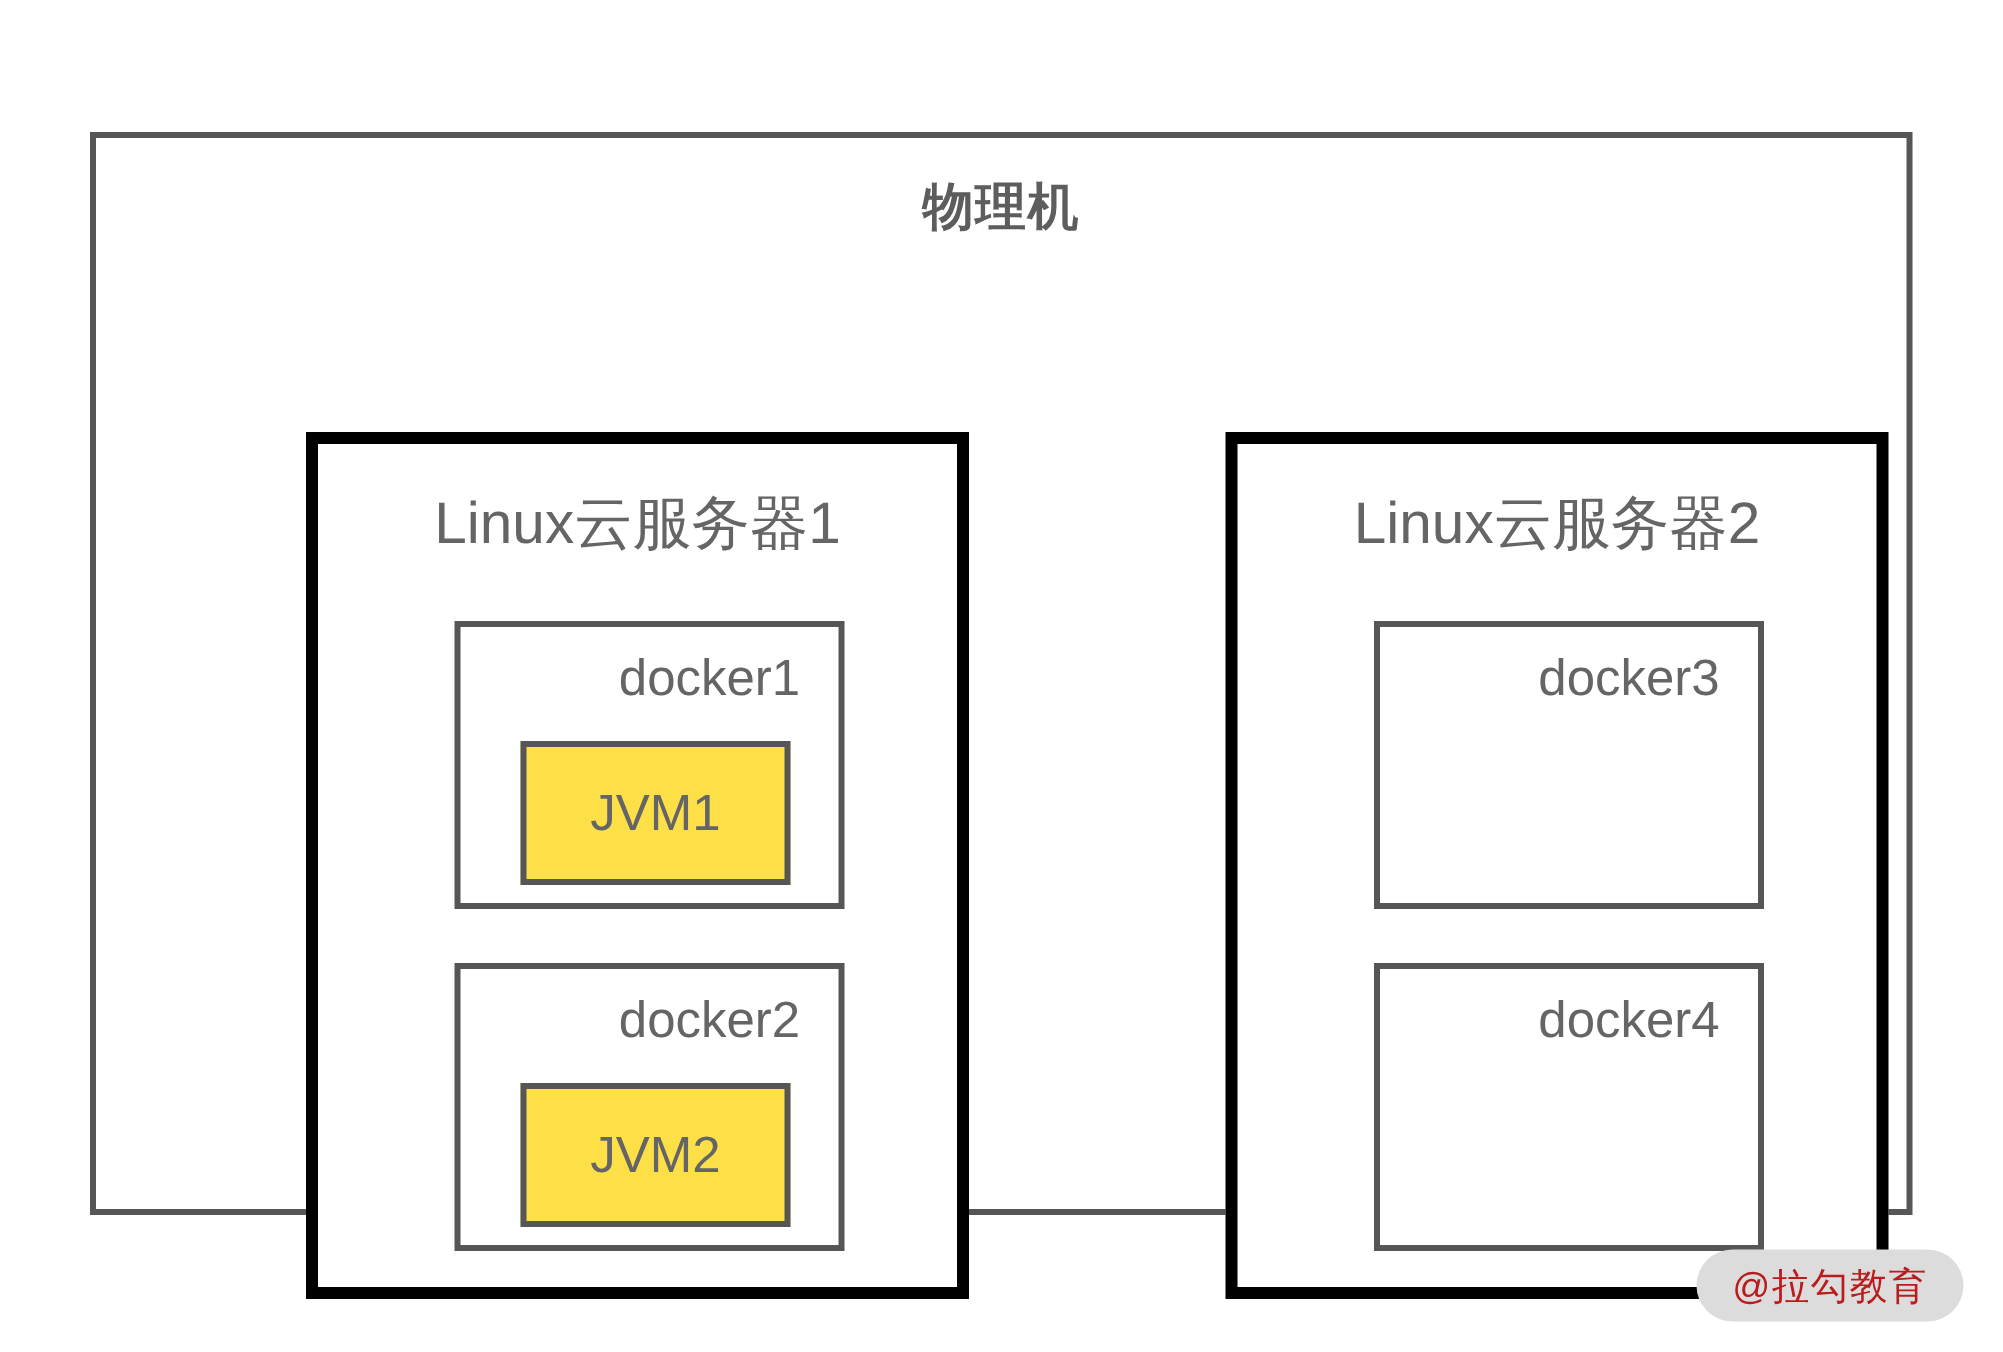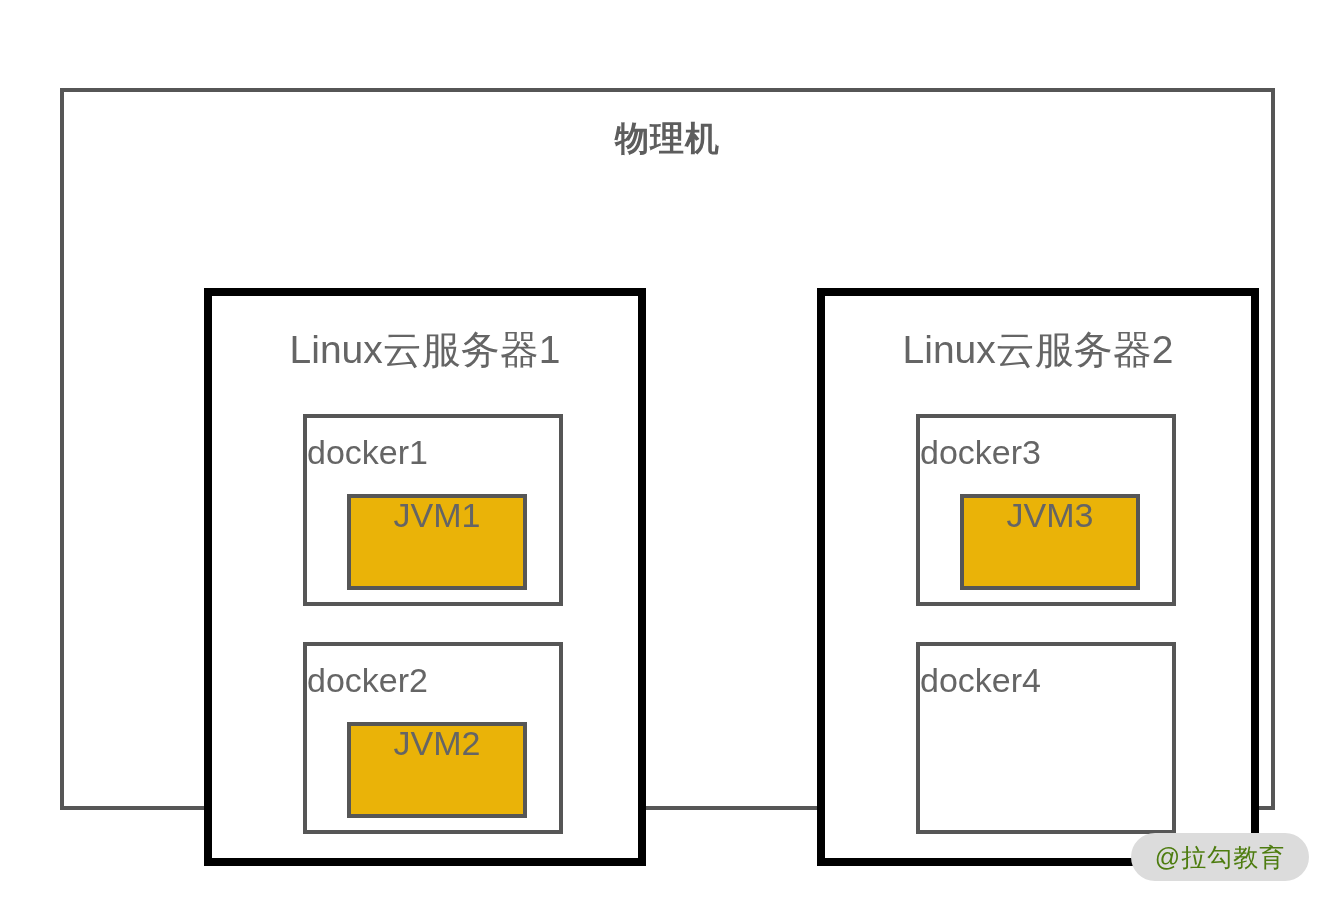--- a/index.html
+++ b/index.html
@@ -87,38 +87,40 @@
     height: 192px;
   }
   .docker-box.slot-top    { top: 118px; }
   .docker-box.slot-bottom { top: 346px; }
 
   .docker-title {
     position: absolute;
     left: 0;
     top: 16px;
     width: 100%;
+    text-align: center;
     font-size: 34px;
     color: #656565;
     line-height: 1.1;
     white-space: nowrap;
+    padding-left: 40px;
   }
 
   
   .jvm-box {
     position: absolute;
     box-sizing: border-box;
     border: 4px solid #565656;
-    background: #eab308;
+    background: #fde047;
     left: 40px;
     top: 76px;
     width: 180px;
     height: 96px;
     display: flex;
-    align-items: flex-start;
+    align-items: center;
     justify-content: center;
   }
 
   .jvm-label {
     font-size: 34px;
     color: #656565;
     line-height: 1;
     white-space: nowrap;
   }
 
@@ -127,21 +129,21 @@
     position: absolute;
     left: 1131px;
     top: 833px;
     width: 178px;
     height: 48px;
     border-radius: 24px;
     background: #dcdcdc;
     display: flex;
     align-items: center;
     justify-content: center;
-    color: #4d7c0f;
+    color: #b91c1c;
     font-size: 25px;
     letter-spacing: 1px;
     user-select: none;
   }
 </style>
 </head>
 <body>
 
 <div class="canvas">
 
@@ -165,23 +167,20 @@
           <span class="jvm-label">JVM2</span>
         </div>
       </div>
     </div>
 
     <div class="server-box server-2">
       <div class="server-title">Linux云服务器2</div>
 
       <div class="docker-box slot-top">
         <div class="docker-title">docker3</div>
-        <div class="jvm-box">
-          <span class="jvm-label">JVM3</span>
-        </div>
       </div>
 
       <div class="docker-box slot-bottom">
         <div class="docker-title">docker4</div>
       </div>
     </div>
 
   </div>
 
   <div class="watermark">@拉勾教育</div>

